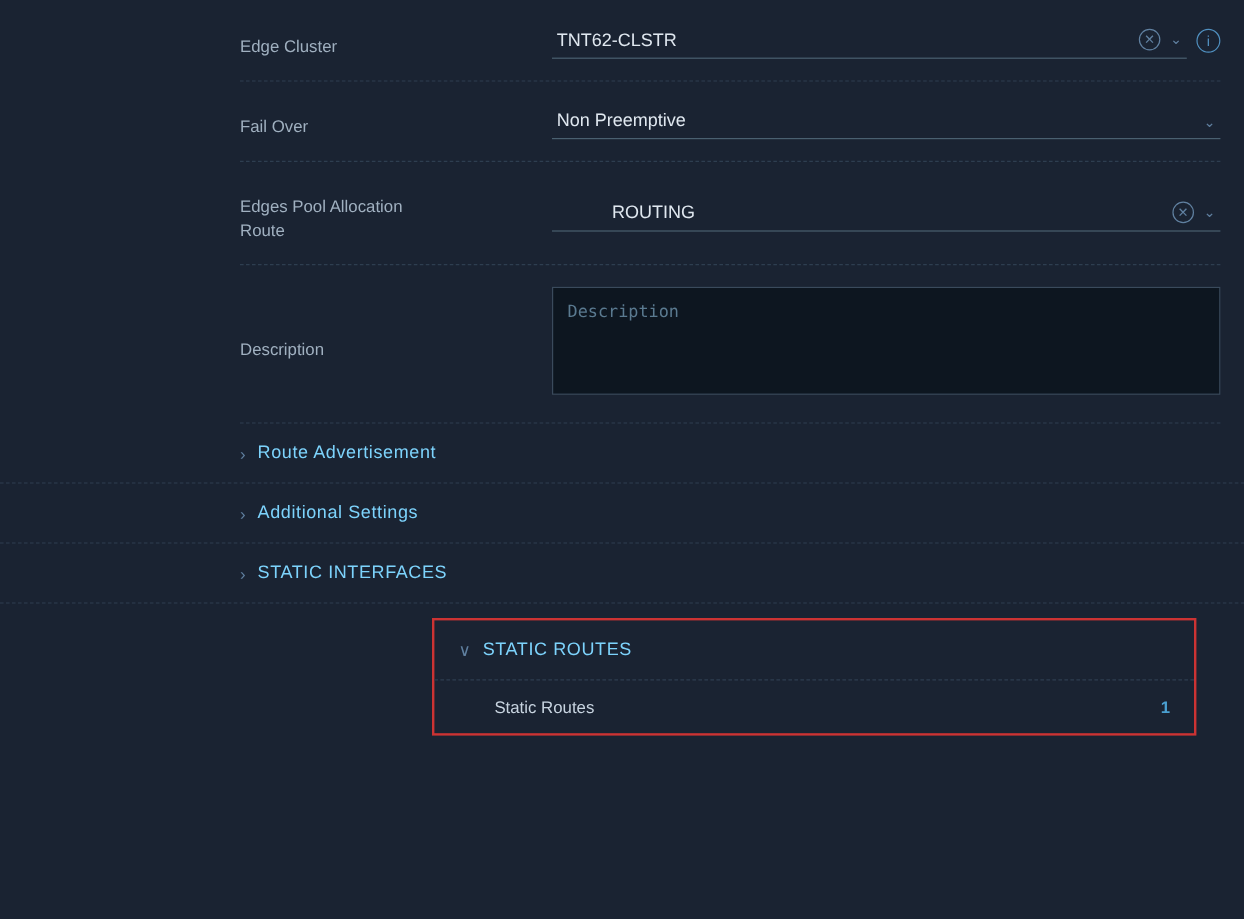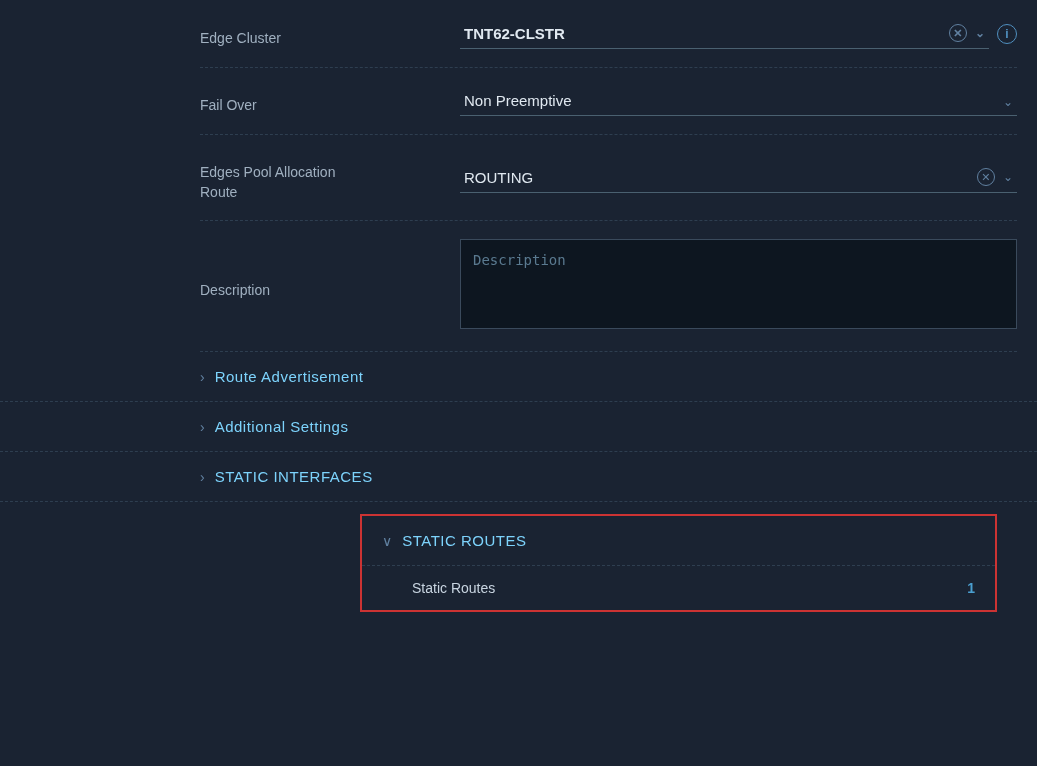--- a/index.html
+++ b/index.html
@@ -121,21 +121,20 @@
       font-size: 12px;
       cursor: pointer;
       flex-shrink: 0;
       margin-left: 8px;
     }
 
     .edge-cluster-row {
       display: flex;
       align-items: center;
       width: 100%;
-      font-weight: bold;
     }
 
     .edge-cluster-select {
       flex: 1;
       display: flex;
       align-items: center;
       border-bottom: 1px solid #4a6070;
       padding: 6px 4px;
     }
 
@@ -249,20 +248,21 @@
       align-items: center;
       border-bottom: 1px solid #4a6070;
       padding: 6px 4px;
       width: 100%;
     }
 
     .routing-value {
       flex: 1;
       color: #e0e8f0;
       font-size: 15px;
+      margin-left: 46px;
     }
 
     .routing-icons {
       display: flex;
       align-items: center;
       gap: 4px;
     }
   </style>
 </head>
 <body>

